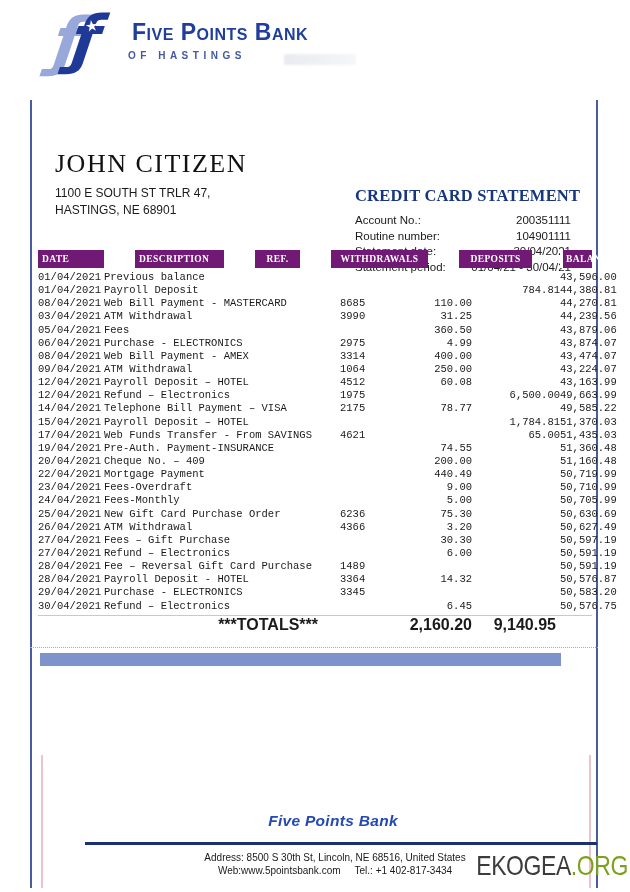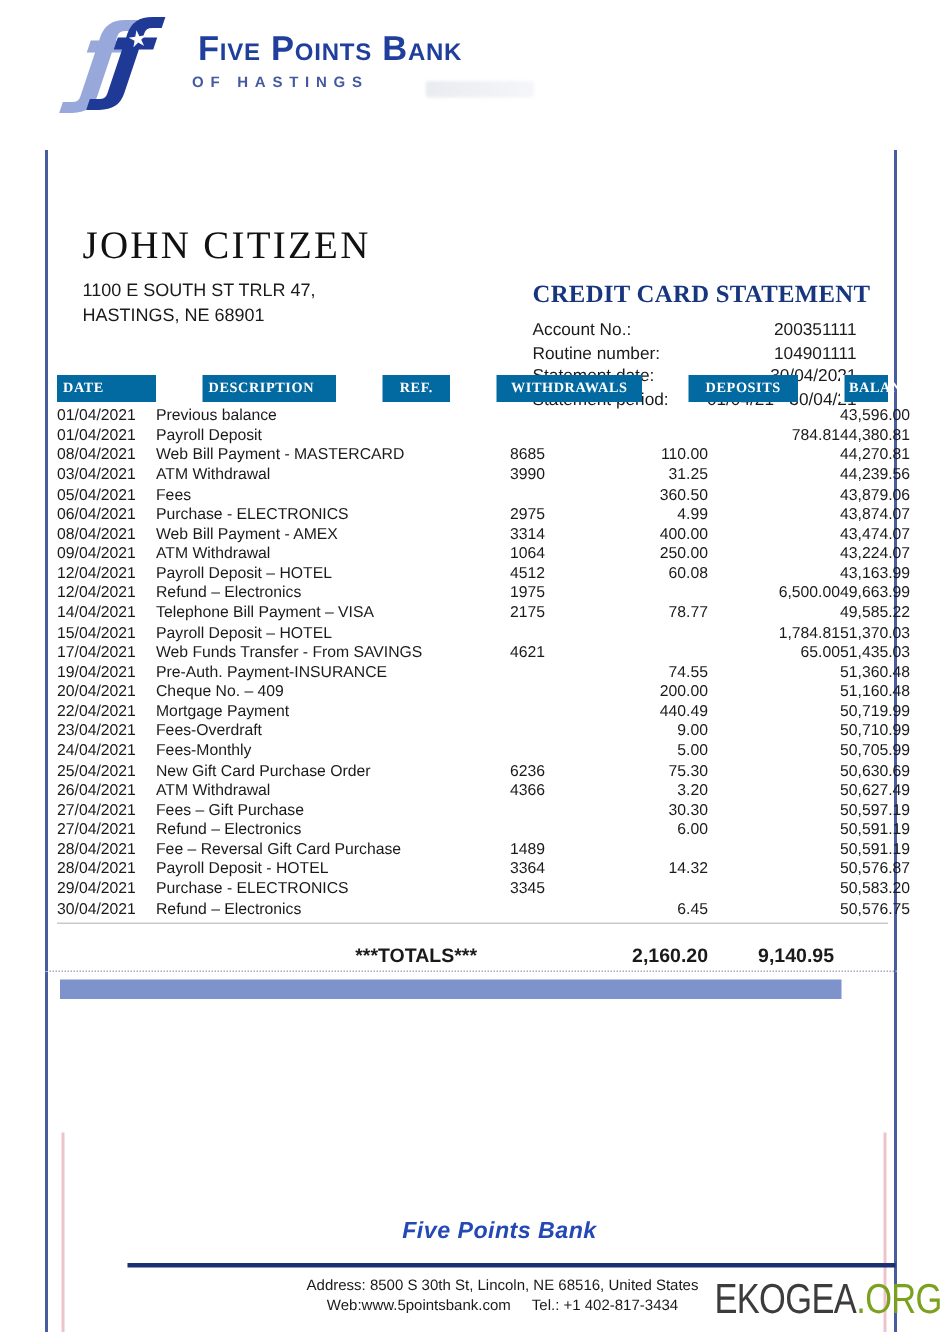--- a/index.html
+++ b/index.html
@@ -43,38 +43,38 @@
   .stmt { position:absolute; left:355px; top:152px; width:216px; }
   .stmt-title { font-family:"Liberation Serif", serif; font-weight:700; font-size:16.5px;
                 color:#17367e; letter-spacing:.2px; white-space:nowrap;margin-top:34px; }
   .stmt-fields { margin-top:7px; }
   .frow { display:flex; justify-content:space-between; font-size:11.5px; line-height:15.5px; color:#1a1a1a; }
   .frow .val { text-align:right; white-space:nowrap; }
 
   
   .table { position:absolute; left:38px; top:250px; width:554px; }
   .thead { display:flex; height:18px; }
-  .th { background:#0369a1; color:#ffffff; font-family:"Liberation Serif", serif; font-weight:700;
+  .th { background:#701a75; color:#ffffff; font-family:"Liberation Serif", serif; font-weight:700;
         font-size:9.5px; line-height:16px; letter-spacing:.4px; padding-top:1px; }
   .th + .th { border-left:3px solid #ffffff;margin-left:28px; }
   .c.date { width:66px; } .c.desc { flex:1; } .c.ref { width:48px; }
   .c.wd { width:100px; } .c.dep { width:76px; } .c.bal { width:32px; }
   .th.date, .th.desc { padding-left:4px; text-align:left; }
   .th.ref, .th.wd, .th.dep { text-align:center; }
   .th.bal { padding-left:3px; text-align:left; }
 
-  .tbody { margin-top:3px; }
+  .tbody { margin-top:3px;font-family:Liberation Mono, monospace; }
   .trow { display:flex; height:13.15px; font-size:10.5px; line-height:13.15px; white-space:nowrap; }
   .trow .ref { padding-left:4px; }
   .trow .wd  { text-align:right; padding-right:12px; }
   .trow .dep { text-align:right; }
   .trow .bal { text-align:right; }
 
-  .totals { display:flex; margin-top:2px; border-top:1px solid #c9c9c9; padding-top:13px;
-            font-size:13px; font-weight:700; white-space:nowrap; }
+  .totals { display:flex; margin-top:2px; border-top:1px solid #c9c9c9; 
+            font-size:16px; font-weight:700; white-space:nowrap; }
   .totals .desc { text-align:right; padding-right:18px; }
   .totals .wd { text-align:right; padding-right:12px; }
   .totals .dep { text-align:right; padding-right:4px; }
 
   .dotline { position:absolute; left:30px; top:647px; width:568px; border-top:1px dotted #a6aec6; }
   .bottombar { position:absolute; left:40px; top:653px; width:521px; height:13px; background:#7e93cc; }
 
   
   .footer-name { position:absolute; top:812px; left:0; width:630px; padding-left:36px; text-align:center;
                  font-size:15.5px; font-weight:700; font-style:italic; color:#2449b5; letter-spacing:.3px; }

